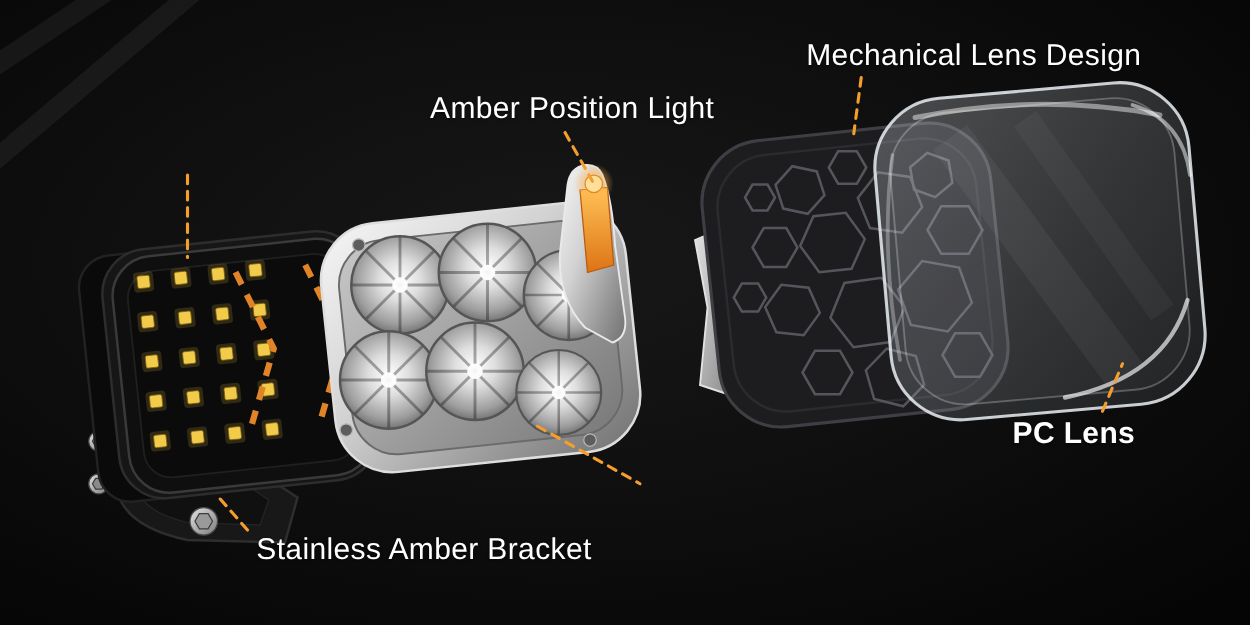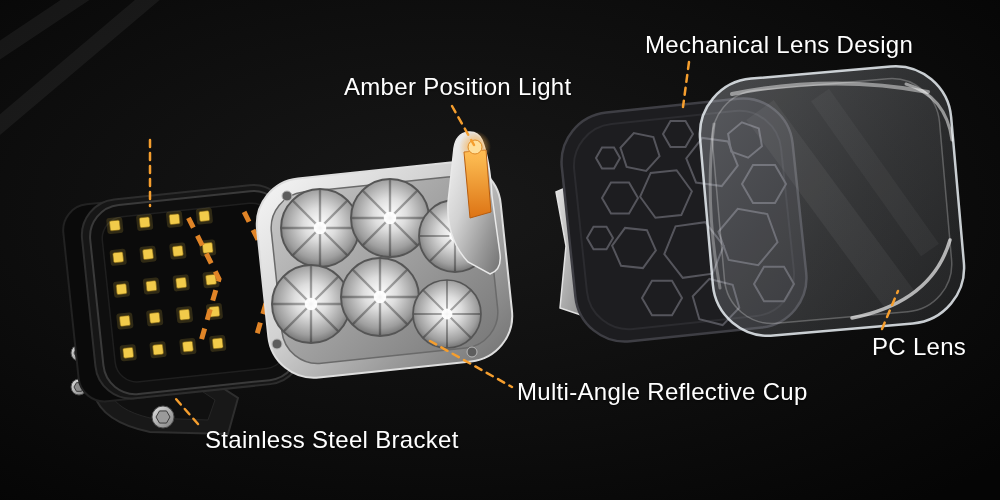--- a/index.html
+++ b/index.html
@@ -216,16 +216,15 @@
       <path d="M452 106 L474 145"></path>
       <path d="M689 62 L683 107"></path>
       <path d="M198 424 L176 399"></path>
       <path d="M430 341 L512 387"></path>
       <path d="M882 329 L898 291"></path>
     </g>
   </svg>
 
   <div class="callout" style="left:344px; top:73px;">Amber Position Light</div>
   <div class="callout" style="left:645px; top:31px;">Mechanical Lens Design</div>
-  <div class="callout" style="left:205px; top:426px;">Stainless Steel Bracket</div>
-  <div class="callout" style="left:517px; top:378px;">Multi-Angle Reflective Cup</div>
-  <div class="callout" style="left:872px; top:333px;">PC Lens</div>
+  <div class="callout" style="left:205px; top:426px;">Stainless Amber Bracket</div>
+  <div class="callout" style="left:810px; top:333px;font-weight:bold;">PC Lens</div>
 </div>
 
 </body></html>

